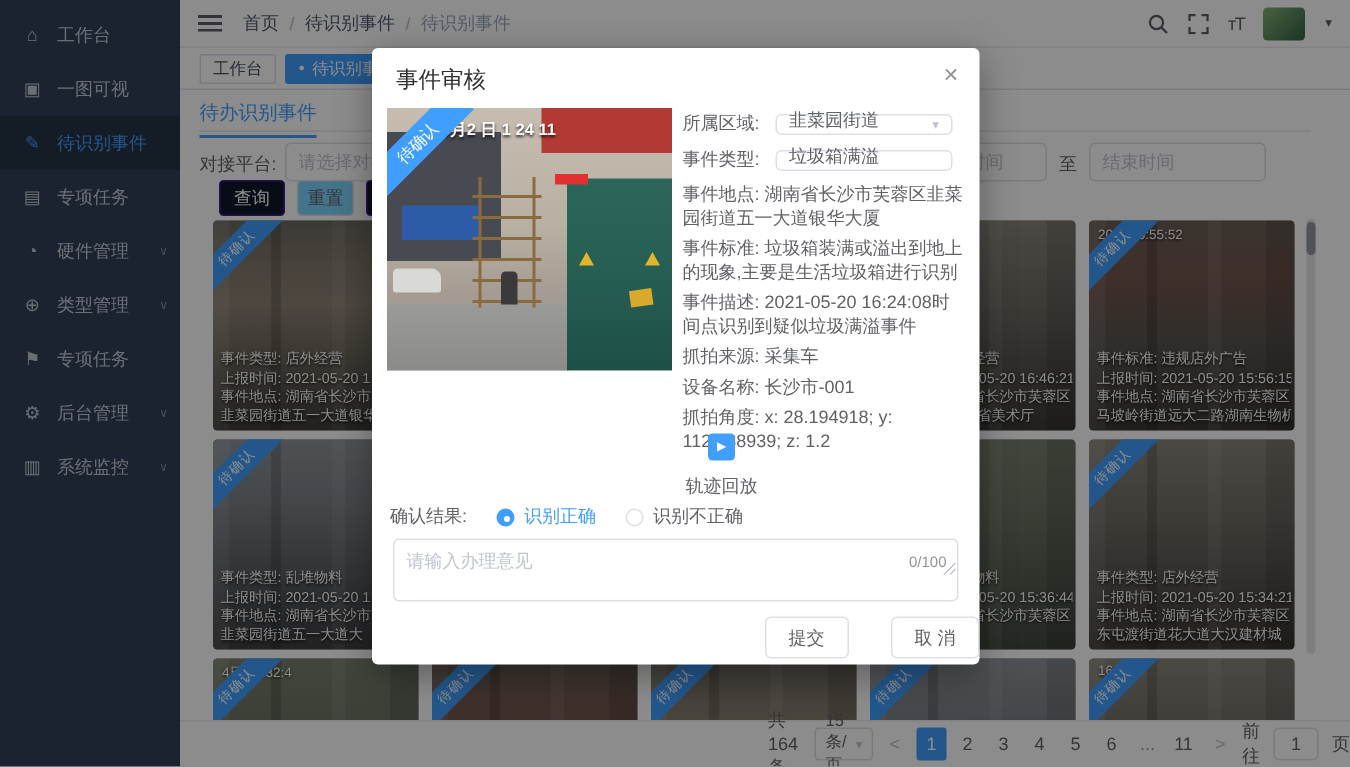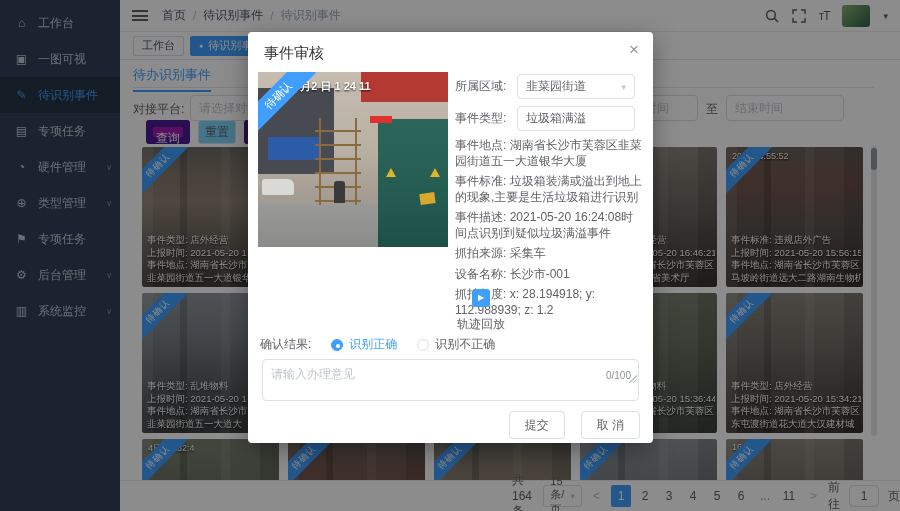--- a/index.html
+++ b/index.html
@@ -40,21 +40,21 @@
   .section-tab{position:absolute;left:13px;top:6px;font-size:13px;color:#409eff;padding-bottom:6px;border-bottom:2px solid #409eff;cursor:pointer;z-index:2}
   .tabs-line{position:absolute;left:13px;top:27px;width:741px;border-bottom:1px solid #e4e7ed}
   .f-label{position:absolute;left:13px;top:41px;font-size:12px;color:#606266}
   .inp{border:1px solid #dcdfe6;border-radius:4px;font-size:12px;color:#606266;background:#fff;padding:0 8px}
   .inp::placeholder{color:#c0c4cc}
   .platform{position:absolute;left:70px;top:35px;width:130px;height:26px}
   .date-start{position:absolute;left:492px;top:35px;width:86px;height:26px}
   .range-sep{position:absolute;left:586px;top:41px;font-size:12px;color:#606266}
   .date-end{position:absolute;left:606px;top:35px;width:118px;height:26px}
   .btn{position:absolute;top:60px;height:24px;border-radius:3px;font-size:12px;text-align:center;line-height:22px;cursor:pointer}
-  .btn-primary{background:#a21caf;color:#fff;border:7px solid #4c1d95}
+  .btn-primary{background:#0f172a;color:#fff;border:1px solid #4c1d95}
   .btn-plain{background:#7dd3fc;color:#606266;border:1px solid #dcdfe6}
   .btn-search{left:26px;width:44px}
   .btn-reset{left:78px;width:38px}
   .btn-batch{left:124px;width:66px}
 
   
   .card{position:absolute;width:137px;height:140px;border-radius:3px;overflow:hidden;background:#6b6b6b;cursor:pointer}
   .photo{position:absolute;inset:0}
   .photo::after{content:"";position:absolute;inset:0;background:linear-gradient(90deg,rgba(255,255,255,.08) 0 8%,transparent 8% 28%,rgba(0,0,0,.16) 28% 33%,transparent 33% 58%,rgba(255,255,255,.07) 58% 64%,transparent 64% 86%,rgba(0,0,0,.12) 86% 100%)}
   .p0{background:linear-gradient(180deg,#6d6a63 0%,#837a6c 22%,#8d8274 40%,#6f695f 62%,#504d48 84%,#3f3d3a 100%)}
@@ -103,21 +103,21 @@
      repeating-linear-gradient(180deg,transparent 0 12px,#8a6b3f 12px 14px)}
   .ph-person{position:absolute;left:40%;top:62%;width:6%;height:13%;background:#3a3a3a;border-radius:3px 3px 0 0}
   .ph-mark{position:absolute;left:112px;top:44px;width:22px;height:7px;background:#e03030}
   .m-ribbon{position:absolute;top:13px;left:-22px;transform:rotate(-45deg);background:#409eff;color:#fff;font-size:11px;padding:3px 26px;z-index:3;white-space:nowrap}
   .m-ts{position:absolute;left:30px;top:7px;font-size:11px;font-weight:bold;color:#fff;text-shadow:0 1px 2px rgba(0,0,0,.8);z-index:2}
 
   .m-details{position:absolute;left:207px;top:42px;width:190px;font-size:12px;color:#606266}
   .m-time{line-height:16px;margin-bottom:7px}
   .m-ctl-row{display:flex;align-items:center;margin-bottom:7px}
   .m-ctl-label{width:62px;flex:none}
-  .m-select,.m-input{width:118px;height:25px;border:1px solid #dcdfe6;border-radius:4px;display:flex;align-items:center;justify-content:space-between;padding:0 8px;cursor:pointer;background:#fff}
+  .m-select,.m-input{width:118px;height:14px;border:1px solid #dcdfe6;border-radius:4px;display:flex;align-items:flex-end;justify-content:space-between;padding:0 8px;cursor:pointer;background:#fff}
   .m-caret{color:#c0c4cc;font-size:9px}
   .m-p{line-height:15.5px;margin-bottom:5px}
   .m-p .lb{color:#606266}
 
   .m-traj{position:absolute;left:203px;top:257px;width:60px;text-align:center;cursor:pointer}
   .traj-icon{width:18px;height:18px;background:#409eff;border-radius:3px;color:#fff;font-size:8px;line-height:18px;margin:0 auto;text-align:center}
   .traj-label{margin-top:9px;font-size:12px;color:#606266}
 
   .m-confirm{position:absolute;left:12px;top:304px;display:flex;align-items:center;font-size:12px;color:#606266}
   .radio{width:12px;height:12px;border-radius:50%;border:1px solid #dcdfe6;background:#fff;margin:0 6px 0 20px;position:relative;flex:none;cursor:pointer}
@@ -125,21 +125,21 @@
   .radio.checked::after{content:"";position:absolute;left:4px;top:4px;width:4px;height:4px;border-radius:50%;background:#fff}
   .radio-label{cursor:pointer}
   .radio-label.sel{color:#409eff}
 
   .m-comment{position:absolute;left:14px;top:327px;right:14px;height:26px}
   .m-comment textarea{width:100%;height:42px;border:1px solid #dcdfe6;border-radius:4px;padding:6px 8px;font-size:12px;color:#606266;resize:none;font-family:inherit;display:block}
   .m-comment textarea::placeholder{color:#c0c4cc}
   .counter{position:absolute;right:8px;bottom:4px;font-size:10px;color:#909399;pointer-events:none}
   .resize-corner{position:absolute;right:2px;bottom:2px;width:9px;height:9px;pointer-events:none;background:linear-gradient(135deg,transparent 0 55%,#c0c4cc 55% 62%,transparent 62% 75%,#c0c4cc 75% 82%,transparent 82%)}
 
-  .m-footer{position:absolute;right:13px;top:379px;display:flex;gap:16px}
+  .m-footer{position:absolute;right:0;top:379px;display:flex;gap:28px}
   .m-btn{height:28px;padding:0 15px;border:1px solid #dcdfe6;border-radius:4px;background:#fff;color:#606266;font-size:12px;line-height:26px;cursor:pointer}
 
   svg{display:block}
 </style>
 </head>
 <body>
 
 <div class="stage">
 
   <aside class="sidebar" id="sidebar">

